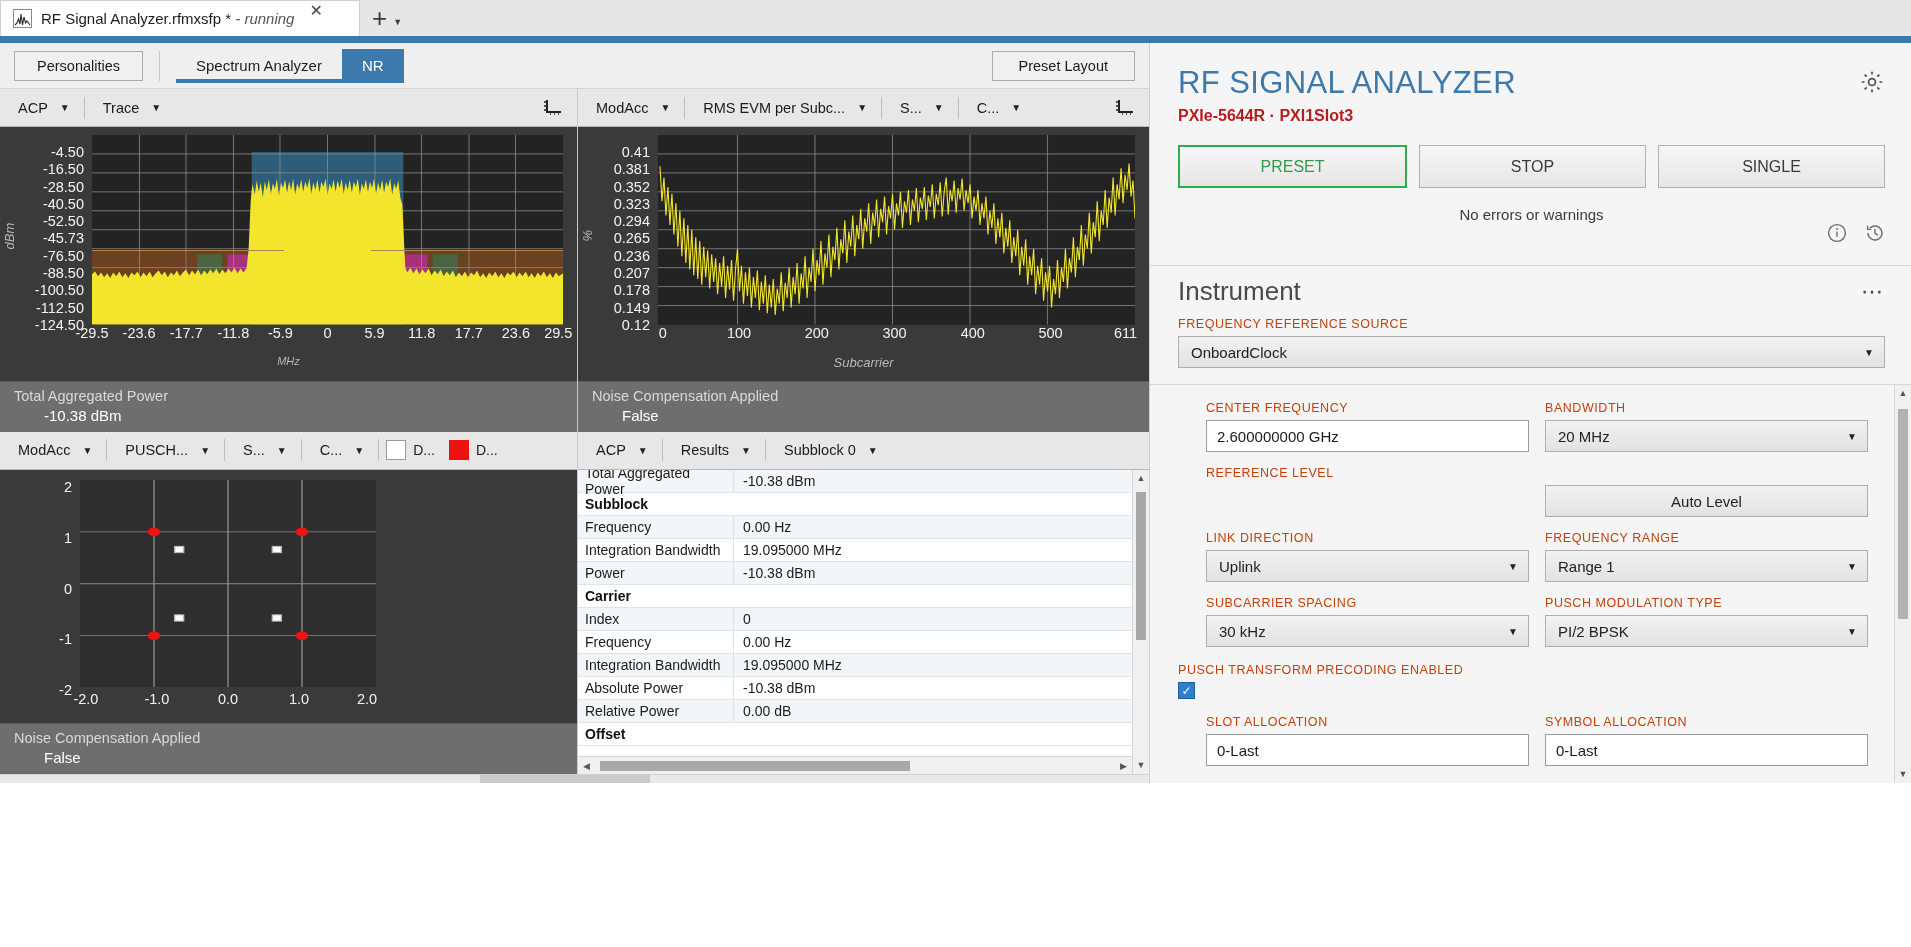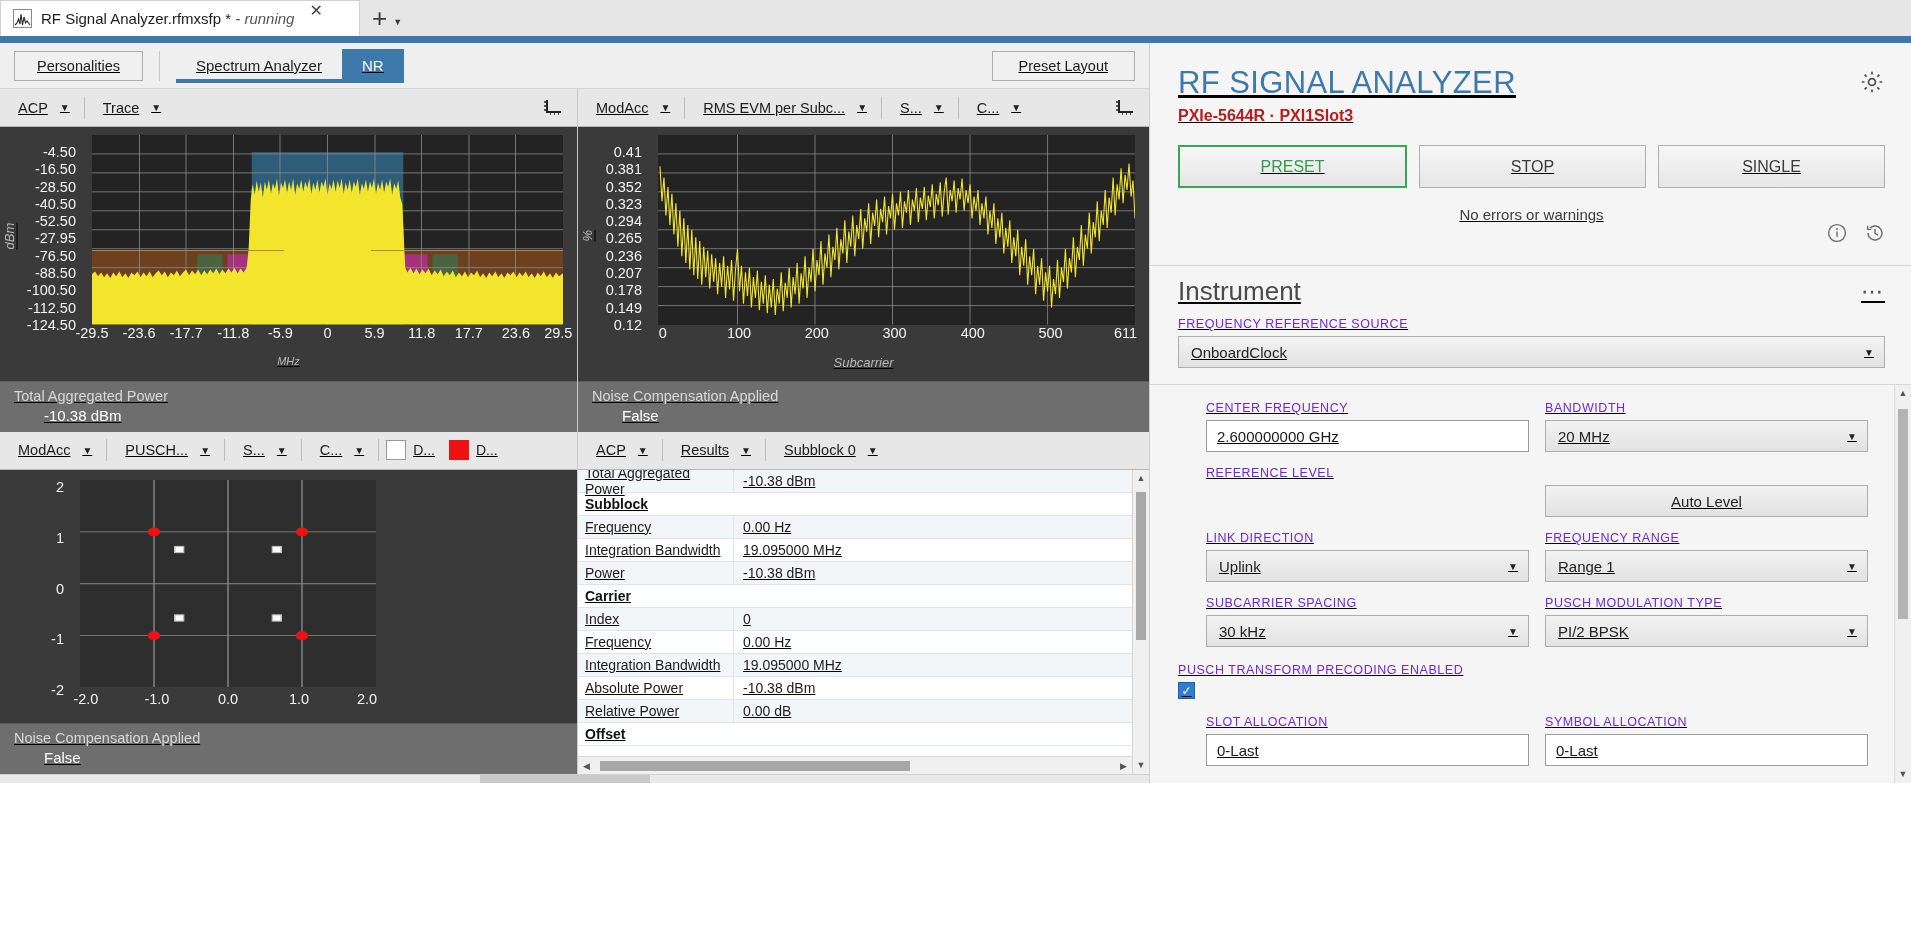--- a/index.html
+++ b/index.html
@@ -34,21 +34,21 @@
     align-self: flex-start; margin-top: 2px; cursor: pointer; line-height: 1;
   }
   .newtab {
     display: flex; align-items: center; gap: 6px; padding: 0 10px 5px 12px;
   }
   .newtab .plus { font-size: 26px; color: #3a3a3a; line-height: 1; font-weight: 300; }
   .newtab .caret { font-size: 9px; color: #3a3a3a; margin-top: 8px; }
   .blue-rule { height: 7px; background: #3d79ab; }
 
   
-  .body-wrap { display: flex; height: 740px; text-decoration: underline; }
+  .body-wrap { display: flex; height: 740px; }
   .left-pane { width: 1149px; display: flex; flex-direction: column; background: #efefef; }
   .right-pane { width: 762px; background: #f5f5f5; display: flex; flex-direction: column;
                 border-left: 1px solid #cfcfcf; }
 
   
   .pers-bar {
     height: 46px; background: #efefef; display: flex; align-items: center;
     padding: 0 14px; gap: 0px; border-bottom: 1px solid #d4d4d4;
   }
   .btn-pers {
@@ -103,21 +103,21 @@
   .ylab-rot {
     writing-mode: vertical-rl; transform: rotate(180deg);
     font-size: 13px; color: #b9b9b9; font-style: italic;
     display: flex; align-items: center; justify-content: center;
     width: 18px; flex: none; padding-top: 10px;
   }
   .ytick-col {
     width: 74px; flex: none; position: relative; color: #f2f2f2; font-size: 14.5px;
   }
   .ytick-col.narrow { width: 62px; }
-  .ytick { position: absolute; right: 16px; transform: translateY(-50%); white-space: nowrap; }
+  .ytick { position: absolute; right: 8px; transform: translateY(-50%); white-space: nowrap; }
   .plot-inner { flex: 1; position: relative; min-width: 0; }
   .canvas-box { position: absolute; inset: 8px 14px 30px 0; background: #232323; }
   .xaxis-row { position: absolute; left: 0; right: 14px; bottom: 10px; height: 20px; }
   .xtick { position: absolute; transform: translateX(-50%); color: #f2f2f2; font-size: 14.5px; }
   .plot-foot { height: 26px; flex: none; background:#3a3a3a; position: relative; }
 
   
   .status-strip {
     background: #6e6e6e; color: #fff; flex: none; padding: 6px 0 8px 0;
     border-top: 1px solid #5d5d5d;
@@ -166,21 +166,21 @@
   }
   .act.preset { border: 2px solid #36a852; color: #2f9c4b; }
   .err-row { display: flex; align-items: center; padding: 18px 26px 0 28px; flex-direction: column; }
   .err-text { font-size: 15px; color: #3c3c3c; }
   .err-icons { margin-left: auto; display: flex; gap: 18px; align-items: center; }
   .sec-divider { height: 1px; background: #d7d7d7; margin: 18px 0 0 0; }
   .sec-head-row { display: flex; align-items: center; padding: 10px 26px 0 28px; }
   .sec-head { font-size: 26px; color: #4a4a4a; font-weight: 300; }
   .dots { margin-left: auto; color: #4a4a4a; font-size: 22px; letter-spacing: 2px; cursor: pointer; }
   .fld-block { padding: 10px 26px 0 28px; }
-  .fld-lbl { font-size: 12.5px; color: #6d28d9; letter-spacing: .55px; margin-bottom: 5px; }
+  .fld-lbl { font-size: 12.5px; color: #c2410c; letter-spacing: .55px; margin-bottom: 5px; }
   .combo {
     height: 32px; background: linear-gradient(#f2f2f2,#e2e2e2); border: 1px solid #aeaeae;
     display: flex; align-items: center; padding: 0 10px 0 12px;
     font-size: 15px; color: #222; cursor: pointer;
   }
   .combo .tri { margin-left: auto; font-size: 10px; }
   .txtfield {
     height: 32px; background: #ffffff; border: 1px solid #9c9c9c;
     display: flex; align-items: center; padding: 0 10px; font-size: 15px; color: #1a1a1a;
     cursor: text;
@@ -271,21 +271,21 @@
           </div>
 
           <div class="plot-area">
             <div class="ylab-rot">dBm</div>
             <div class="ytick-col">
               <span class="ytick" style="top:11%">-4.50</span>
               <span class="ytick" style="top:18.6%">-16.50</span>
               <span class="ytick" style="top:26.2%">-28.50</span>
               <span class="ytick" style="top:33.8%">-40.50</span>
               <span class="ytick" style="top:41.4%">-52.50</span>
-              <span class="ytick" style="top:49%">-27.95</span>
+              <span class="ytick" style="top:49%">-45.73</span>
               <span class="ytick" style="top:56.6%">-76.50</span>
               <span class="ytick" style="top:64.2%">-88.50</span>
               <span class="ytick" style="top:71.8%">-100.50</span>
               <span class="ytick" style="top:79.4%">-112.50</span>
               <span class="ytick" style="top:87%">-124.50</span>
             </div>
             <div class="plot-inner">
               <div class="canvas-box">
                 <svg width="100%" height="100%" viewBox="0 0 466 200" preserveAspectRatio="none">
                   <rect width="466" height="200" fill="#232323"></rect>

